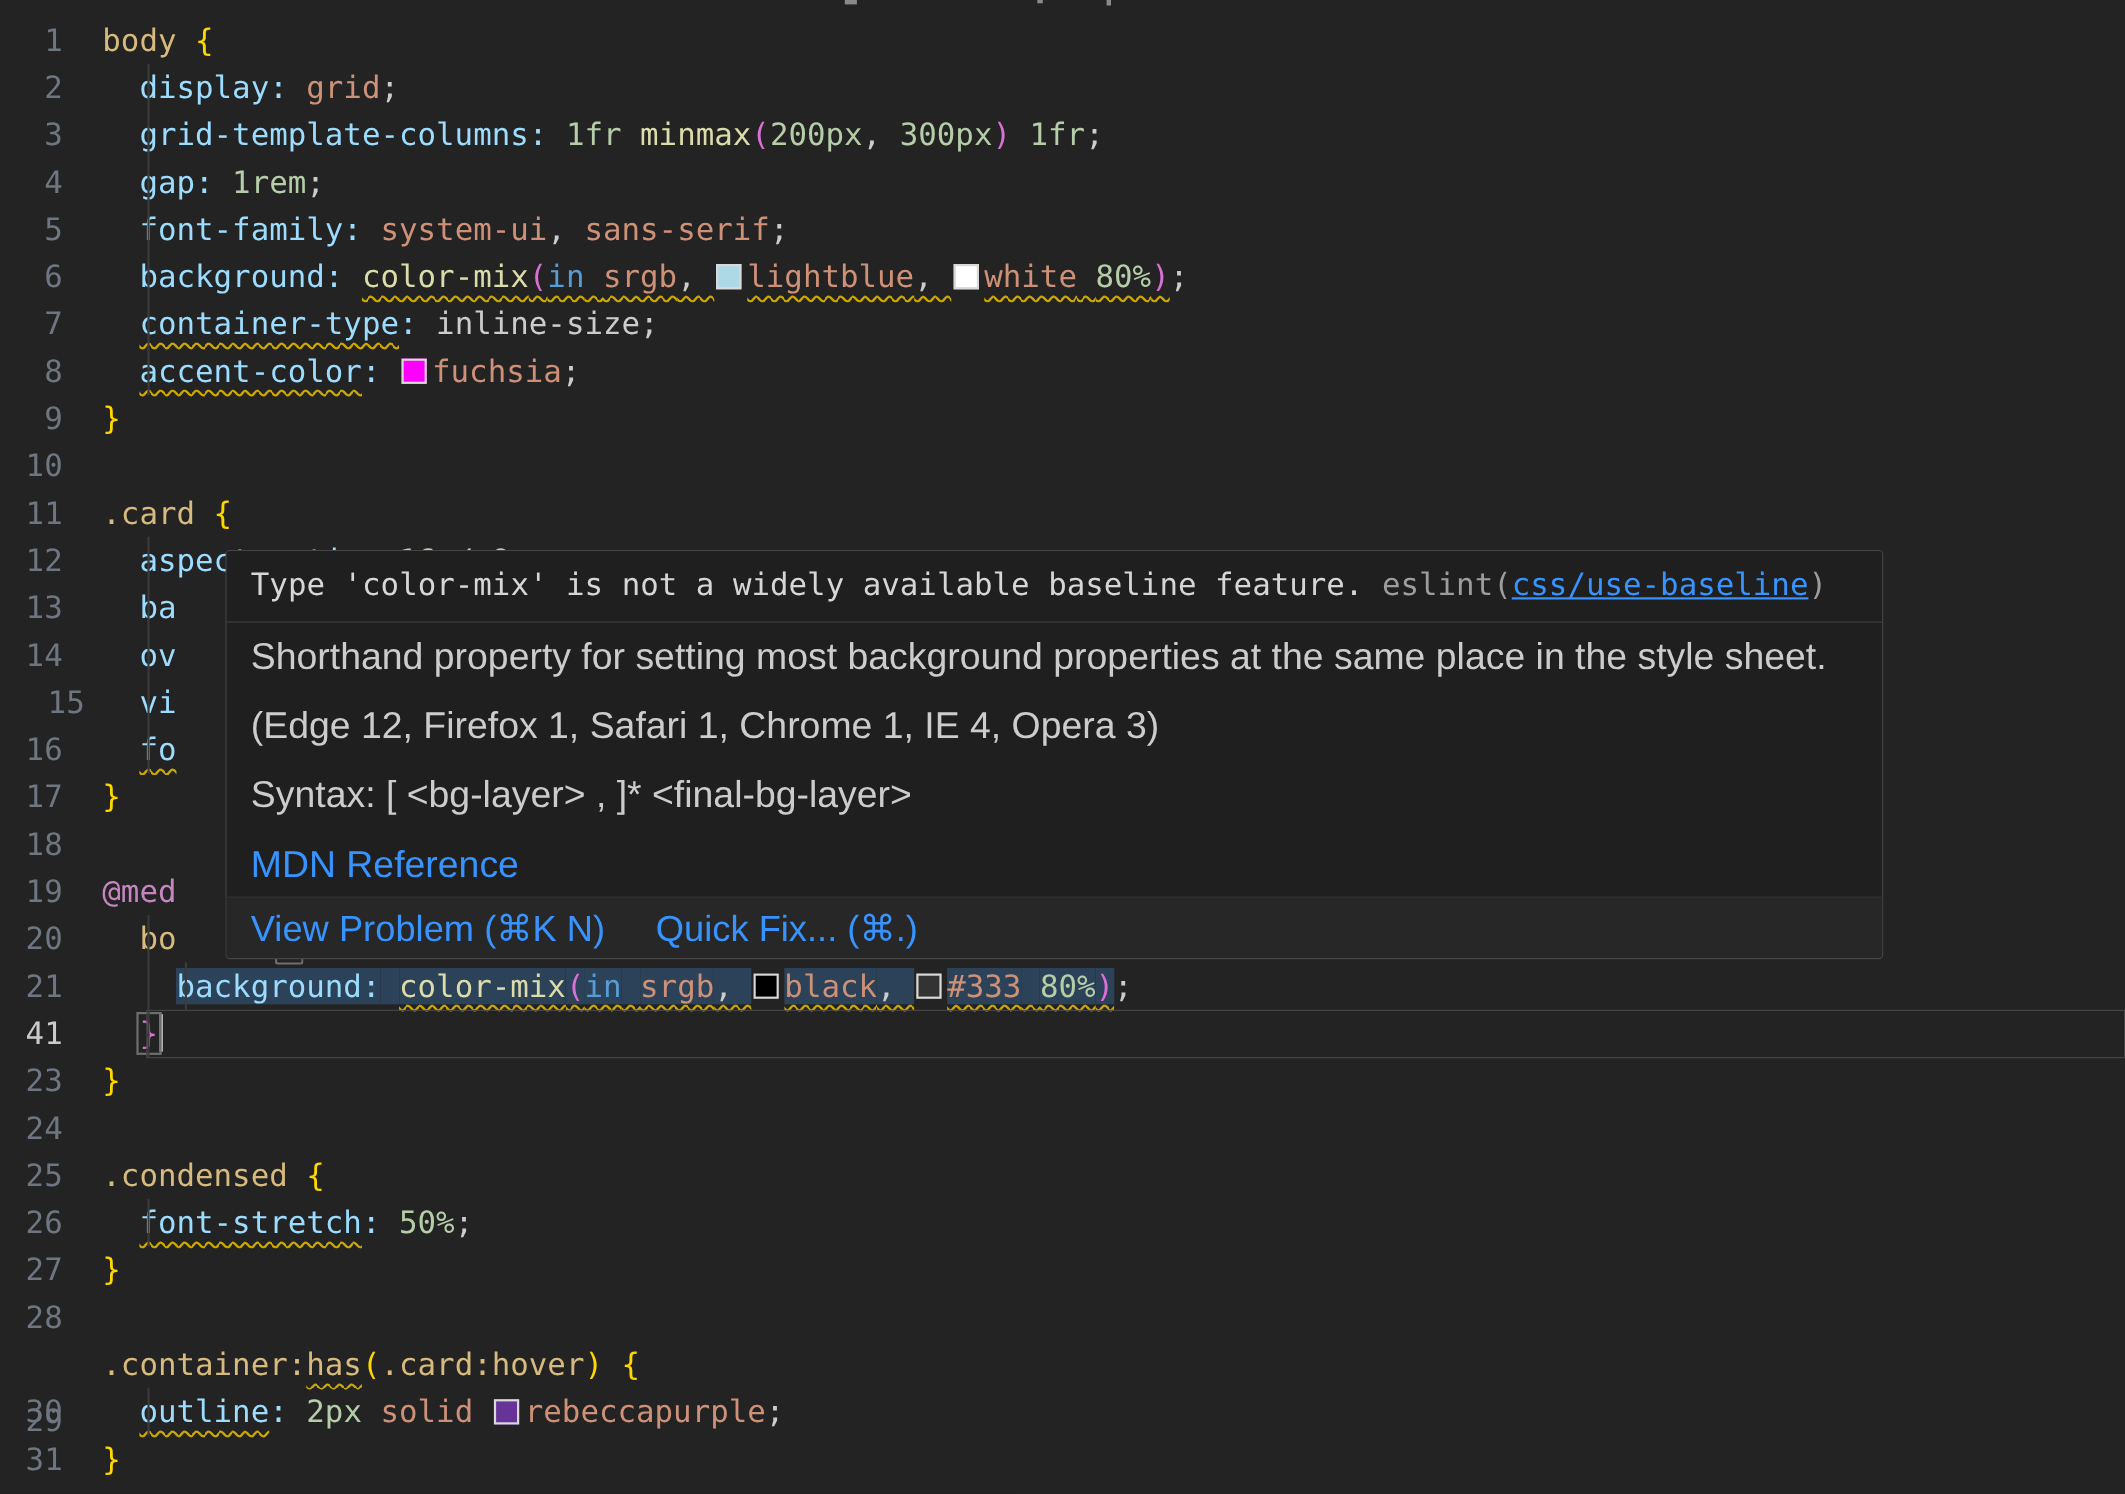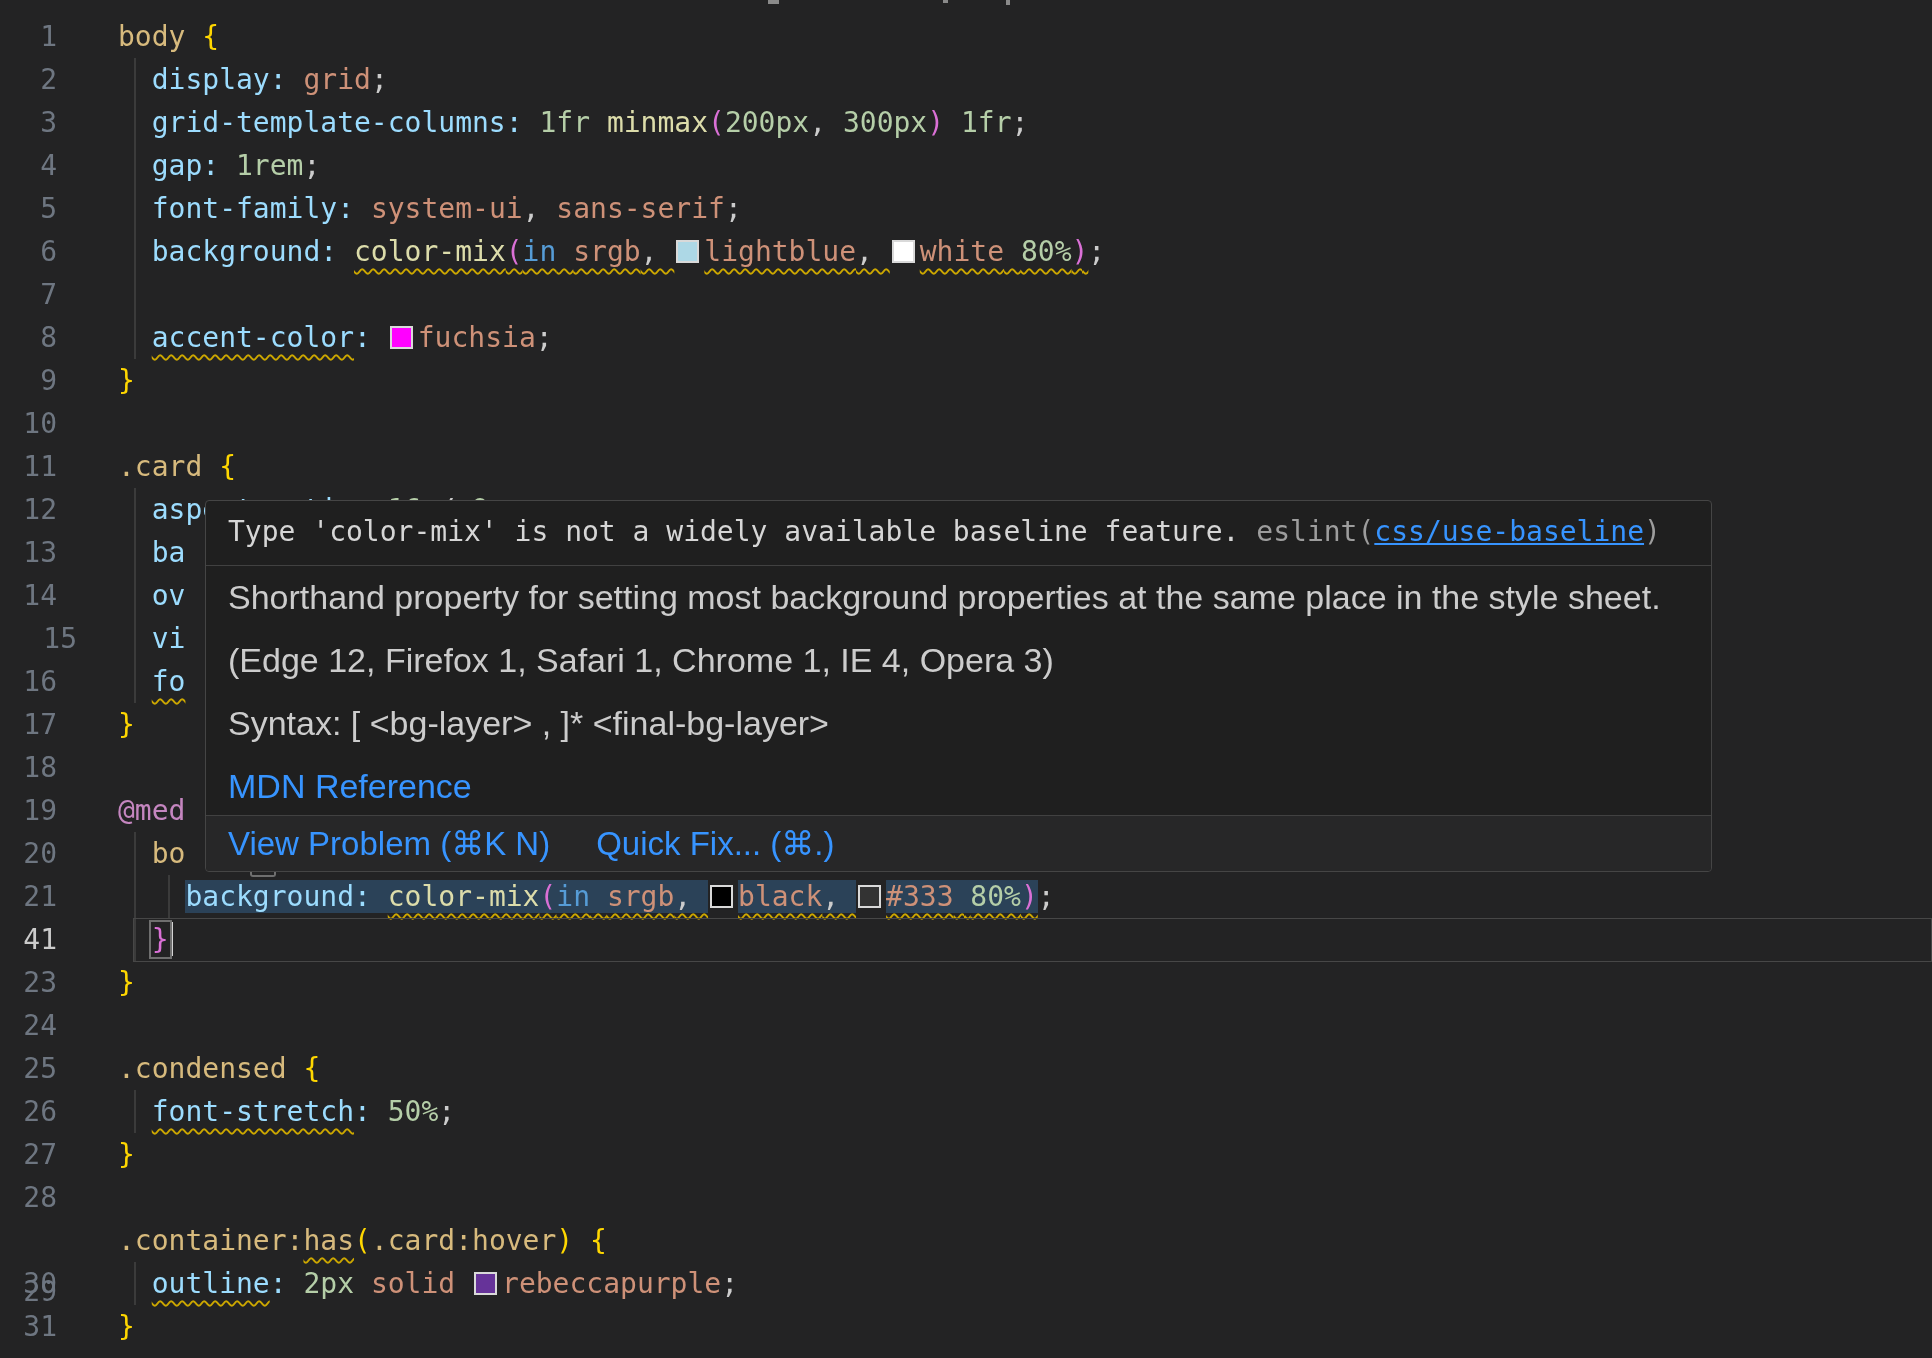--- a/index.html
+++ b/index.html
@@ -16,21 +16,21 @@
     position:absolute;left:0;width:57px;height:43px;
     text-align:right;line-height:43px;font-size:28px;
     color:var(--gutter-fg,#6e7681);user-select:none;
   }
   .gutter-num.active{color:var(--gutter-active-fg,#cbcbcb);}
   .code-row{
     position:absolute;left:0;right:0;height:43px;
     line-height:43px;font-size:28px;white-space:pre;
     color:var(--pln,#cccccc);
   }
-  .line-text{display:inline-block;margin-left:118px;}
+  .line-text{display:inline-block;margin-left:93px;}
   .indent-guide{
     position:absolute;top:0;bottom:0;width:0;
     border-left:2px solid var(--guide,#3b3b3b);
   }
   .tok-cls{color:var(--cls);}
   .tok-prop{color:var(--prop);}
   .tok-val{color:var(--val);}
   .tok-num{color:var(--num);}
   .tok-fn{color:var(--fn);}
   .tok-kw{color:var(--kw);}
@@ -147,21 +147,21 @@
       <div class="gutter-num" style="top: 1262px;">30</div>
       <div class="gutter-num" style="top: 1305px;">31</div>
     </div>
   <div id="code-area">
       <div class="code-row" style="top: 15px;"><span class="line-text"><span class="tok-cls">body</span><span class="tok-pln"> </span><span class="tok-b1">{</span></span></div>
       <div class="code-row" style="top: 58px;"><span class="indent-guide" style="left: 134px;"></span><span class="line-text"><span class="tok-pln">  </span><span class="tok-prop">display:</span><span class="tok-pln"> </span><span class="tok-val">grid</span><span class="tok-pln">;</span></span></div>
       <div class="code-row" style="top: 101px;"><span class="indent-guide" style="left: 134px;"></span><span class="line-text"><span class="tok-pln">  </span><span class="tok-prop">grid-template-columns:</span><span class="tok-pln"> </span><span class="tok-num">1fr</span><span class="tok-pln"> </span><span class="tok-fn">minmax</span><span class="tok-b2">(</span><span class="tok-num">200px</span><span class="tok-pln">, </span><span class="tok-num">300px</span><span class="tok-b2">)</span><span class="tok-pln"> </span><span class="tok-num">1fr</span><span class="tok-pln">;</span></span></div>
       <div class="code-row" style="top: 144px;"><span class="indent-guide" style="left: 134px;"></span><span class="line-text"><span class="tok-pln">  </span><span class="tok-prop">gap:</span><span class="tok-pln"> </span><span class="tok-num">1rem</span><span class="tok-pln">;</span></span></div>
       <div class="code-row" style="top: 187px;"><span class="indent-guide" style="left: 134px;"></span><span class="line-text"><span class="tok-pln">  </span><span class="tok-prop">font-family:</span><span class="tok-pln"> </span><span class="tok-val">system-ui</span><span class="tok-pln">, </span><span class="tok-val">sans-serif</span><span class="tok-pln">;</span></span></div>
       <div class="code-row" style="top: 230px;"><span class="indent-guide" style="left: 134px;"></span><span class="line-text"><span class="tok-pln">  </span><span class="tok-prop">background:</span><span class="tok-pln"> </span><span class="tok-fn squiggle">color-mix</span><span class="tok-b2 squiggle">(</span><span class="tok-kw squiggle">in</span><span class="tok-pln squiggle"> </span><span class="tok-val squiggle">srgb</span><span class="tok-pln squiggle">, </span><span class="swatch" style="background: rgb(173, 216, 230);"></span><span class="tok-val squiggle">lightblue</span><span class="tok-pln squiggle">, </span><span class="swatch" style="background: rgb(255, 255, 255);"></span><span class="tok-val squiggle">white</span><span class="tok-pln squiggle"> </span><span class="tok-num squiggle">80%</span><span class="tok-b2 squiggle">)</span><span class="tok-pln">;</span></span></div>
-      <div class="code-row" style="top: 273px;"><span class="indent-guide" style="left: 134px;"></span></div>
+      <div class="code-row" style="top: 273px;"><span class="indent-guide" style="left: 134px;"></span><span class="line-text"><span class="tok-pln">  </span><span class="tok-prop squiggle">container-type</span><span class="tok-prop">:</span><span class="tok-pln"> </span><span class="tok-pln">inline-size</span><span class="tok-pln">;</span></span></div>
       <div class="code-row" style="top: 316px;"><span class="indent-guide" style="left: 134px;"></span><span class="line-text"><span class="tok-pln">  </span><span class="tok-prop squiggle">accent-color</span><span class="tok-prop">:</span><span class="tok-pln"> </span><span class="swatch" style="background: rgb(255, 0, 255);"></span><span class="tok-val">fuchsia</span><span class="tok-pln">;</span></span></div>
       <div class="code-row" style="top: 359px;"><span class="line-text"><span class="tok-b1">}</span></span></div>
       <div class="code-row" style="top: 402px;"><span class="line-text"></span></div>
       <div class="code-row" style="top: 445px;"><span class="line-text"><span class="tok-cls">.card</span><span class="tok-pln"> </span><span class="tok-b1">{</span></span></div>
       <div class="code-row" style="top: 488px;"><span class="indent-guide" style="left: 134px;"></span><span class="line-text"><span class="tok-pln">  </span><span class="tok-prop">aspect-ratio:</span><span class="tok-pln"> </span><span class="tok-num">16</span><span class="tok-pln"> / </span><span class="tok-num">9</span><span class="tok-pln">;</span></span></div>
       <div class="code-row" style="top: 531px;"><span class="indent-guide" style="left: 134px;"></span><span class="line-text"><span class="tok-pln">  </span><span class="tok-prop">ba</span></span></div>
       <div class="code-row" style="top: 574px;"><span class="indent-guide" style="left: 134px;"></span><span class="line-text"><span class="tok-pln">  </span><span class="tok-prop">ov</span></span></div>
       <div class="code-row" style="top: 617px;"><span class="indent-guide" style="left: 134px;"></span><span class="line-text"><span class="tok-pln">  </span><span class="tok-prop">vi</span></span></div>
       <div class="code-row" style="top: 660px;"><span class="indent-guide" style="left: 134px;"></span><span class="line-text"><span class="tok-pln">  </span><span class="tok-prop squiggle">fo</span></span></div>
       <div class="code-row" style="top: 703px;"><span class="line-text"><span class="tok-b1">}</span></span></div>

